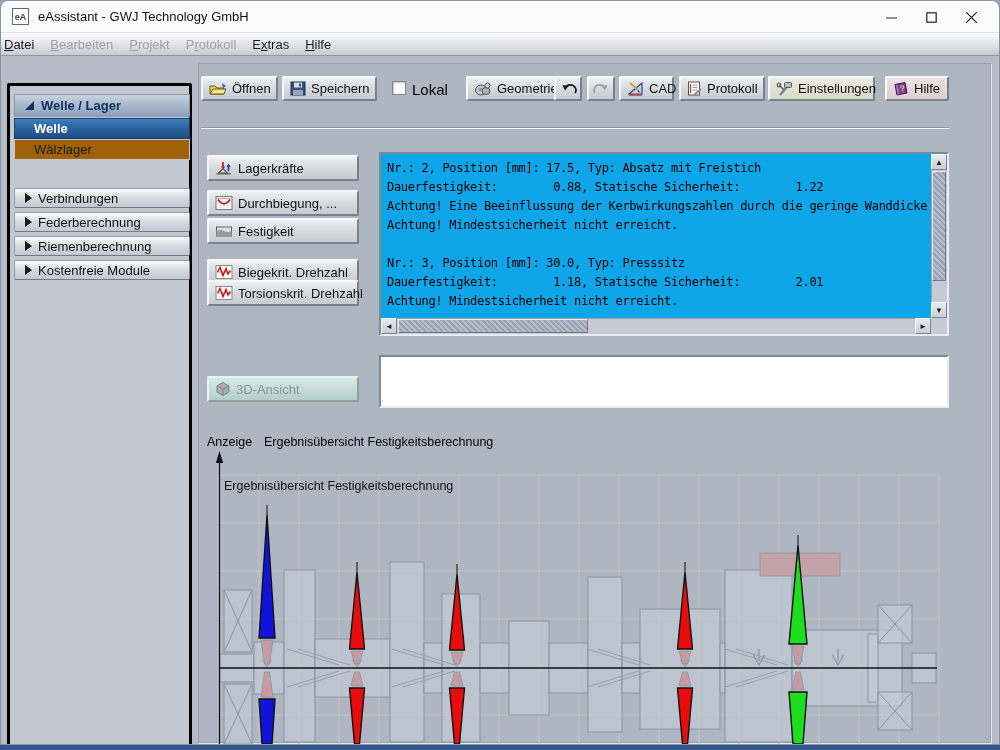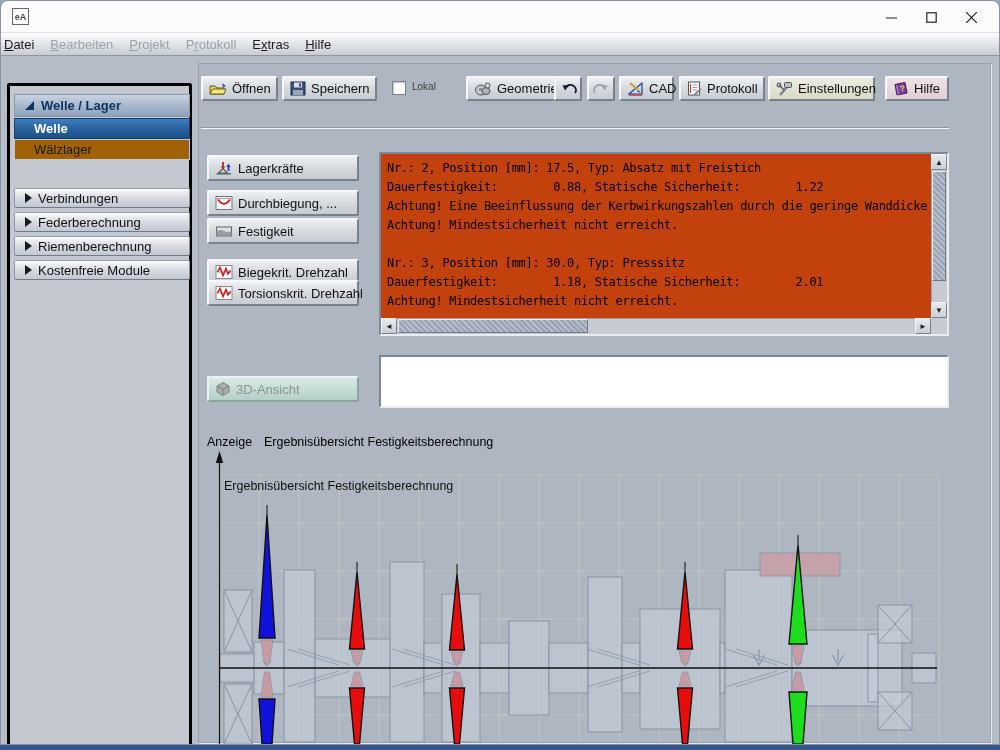--- a/index.html
+++ b/index.html
@@ -48,30 +48,30 @@
     background:#aeb6c1; border:1px solid #99a1ad; box-shadow:1px 1px 0 #e6eaef; }
 
   .btn { position:absolute; height:25px; background:linear-gradient(180deg,#eef0f2,#d6dade 50%,#c6ccd3);
     border:2px solid; border-color:#f6f7f9 #79818e #79818e #f6f7f9; border-radius:2px;
     font-size:13px; color:#111; display:flex; align-items:center; gap:5px; padding:0 6px; white-space:nowrap; }
   .btn svg { flex:0 0 auto; }
   .tint-settings { background:linear-gradient(180deg,#ecedE2,#d9d9c6); }
   .tint-help { background:linear-gradient(180deg,#efe2e4,#ddcfd2); }
   .checkbox { position:absolute; width:14px; height:14px; background:#fff;
     border:1px solid #7a828e; box-shadow:inset 1px 1px 2px #b9c0ca; }
-  .tb-label { position:absolute; font-size:10px; color:#404040; }
+  .tb-label { position:absolute; font-size:15px; color:#000000; }
 
   .statusline { position:absolute; left:3px; top:45px; font-size:12.5px; color:#000; }
   .groove { position:absolute; left:2px; top:63px; width:748px; height:2px;
     border-top:1px solid #8e96a2; border-bottom:1px solid #f4f6f9; }
 
   .action-btn { left:8px; width:152px; height:26px; }
 
   
-  .output { position:absolute; left:180px; top:88px; width:570px; height:184px; background:#c2410c;
+  .output { position:absolute; left:180px; top:88px; width:570px; height:184px; background:#0ea5e9;
     border:2px solid; border-color:#7d8898 #e9edf1 #e9edf1 #7d8898; }
   .output pre { position:absolute; left:6px; top:5px; right:18px; bottom:18px; overflow:hidden;
     font-family:"DejaVu Sans Mono", monospace; font-size:12px; letter-spacing:-0.3px; line-height:19px; color:#000; }
   .sb { position:absolute; background:#c6cad2; }
   .sb-v { right:0; top:0; width:16px; bottom:16px; border-left:1px solid #9aa2ae; }
   .sb-h { left:0; bottom:0; height:16px; right:16px; border-top:1px solid #9aa2ae; }
   .sb-btn { position:absolute; width:16px; height:16px; background:linear-gradient(180deg,#e8eaee,#c9ced6);
     border:1px solid; border-color:#f2f4f6 #7b8390 #7b8390 #f2f4f6;
     display:flex; align-items:center; justify-content:center; font-size:8px; color:#222; }
   .sb-thumb { position:absolute; background:repeating-linear-gradient(45deg,#b6bec9 0 2px,#98a2b2 2px 4px);
@@ -89,20 +89,21 @@
   .diagram-title { position:absolute; left:25px; top:415px; font-size:12.5px; color:#111; }
   #diagram-svg { position:absolute; left:0; top:0; width:793px; height:680px; }
 </style>
 </head>
 <body>
 
 <div class="window">
 
   <div class="titlebar">
     <div class="app-icon">eA</div>
+    <div class="title-text">eAssistant - GWJ Technology GmbH</div>
     <div class="win-controls">
       <div class="win-btn">
         <svg width="11" height="11">
             <line x1="0" y1="6" x2="11" y2="6" stroke="#222" stroke-width="1.2"></line>
           </svg>
       </div>
       <div class="win-btn">
         <svg width="11" height="11">
             <rect x="0.8" y="0.8" width="9.4" height="9.4" fill="none" stroke="#222" stroke-width="1.2"></rect>
           </svg>

